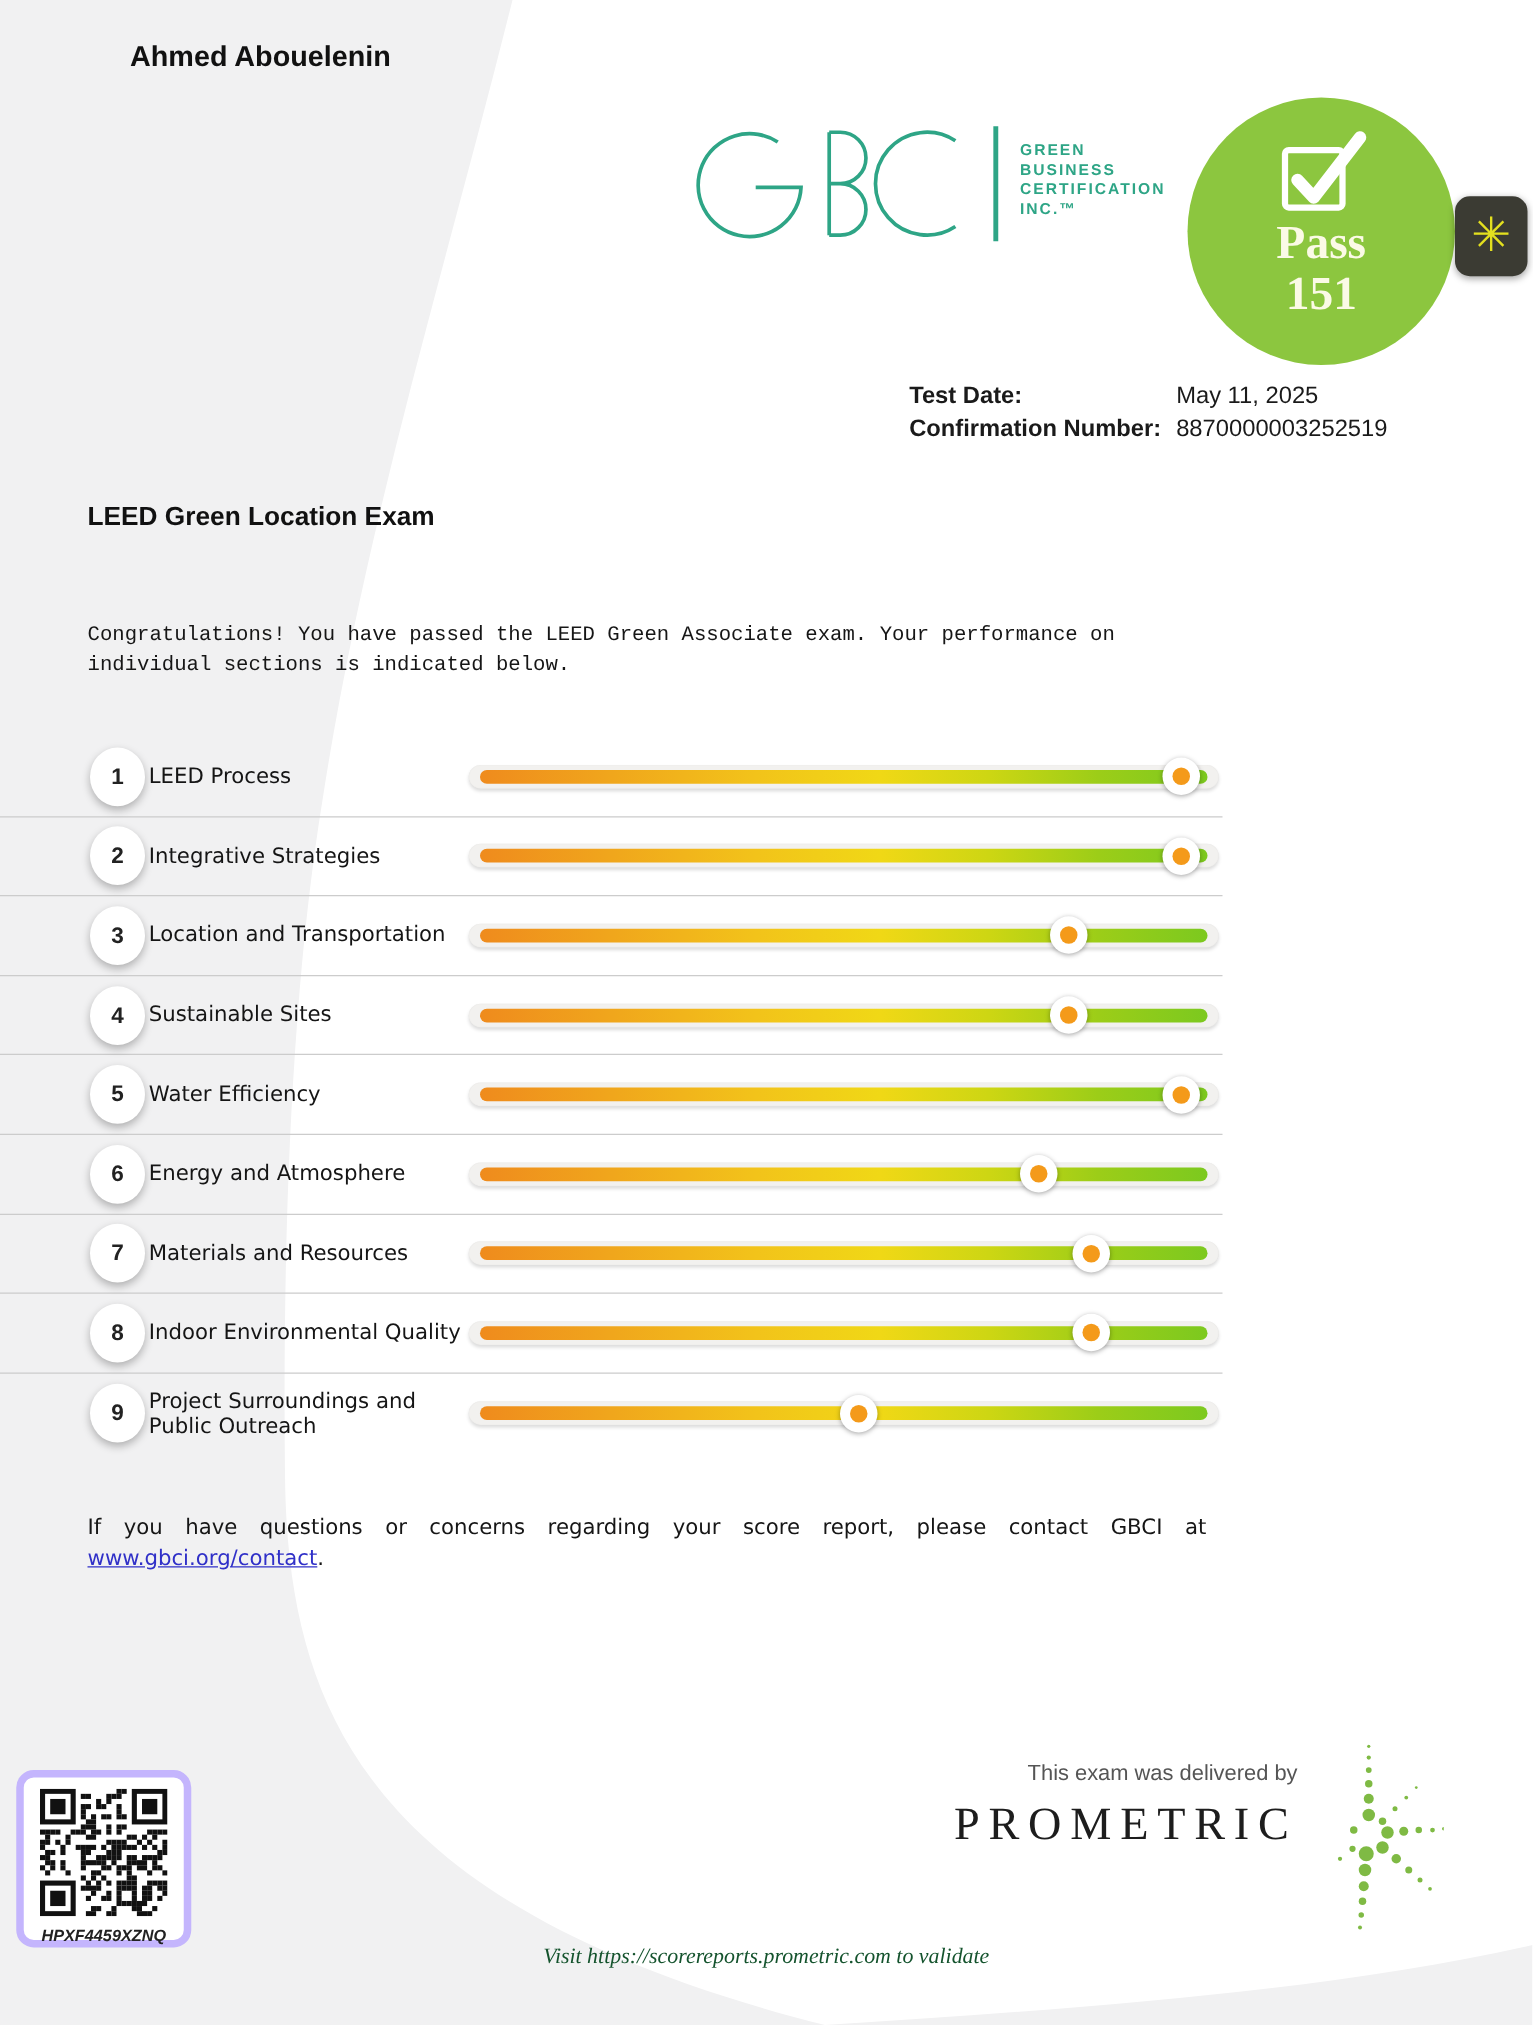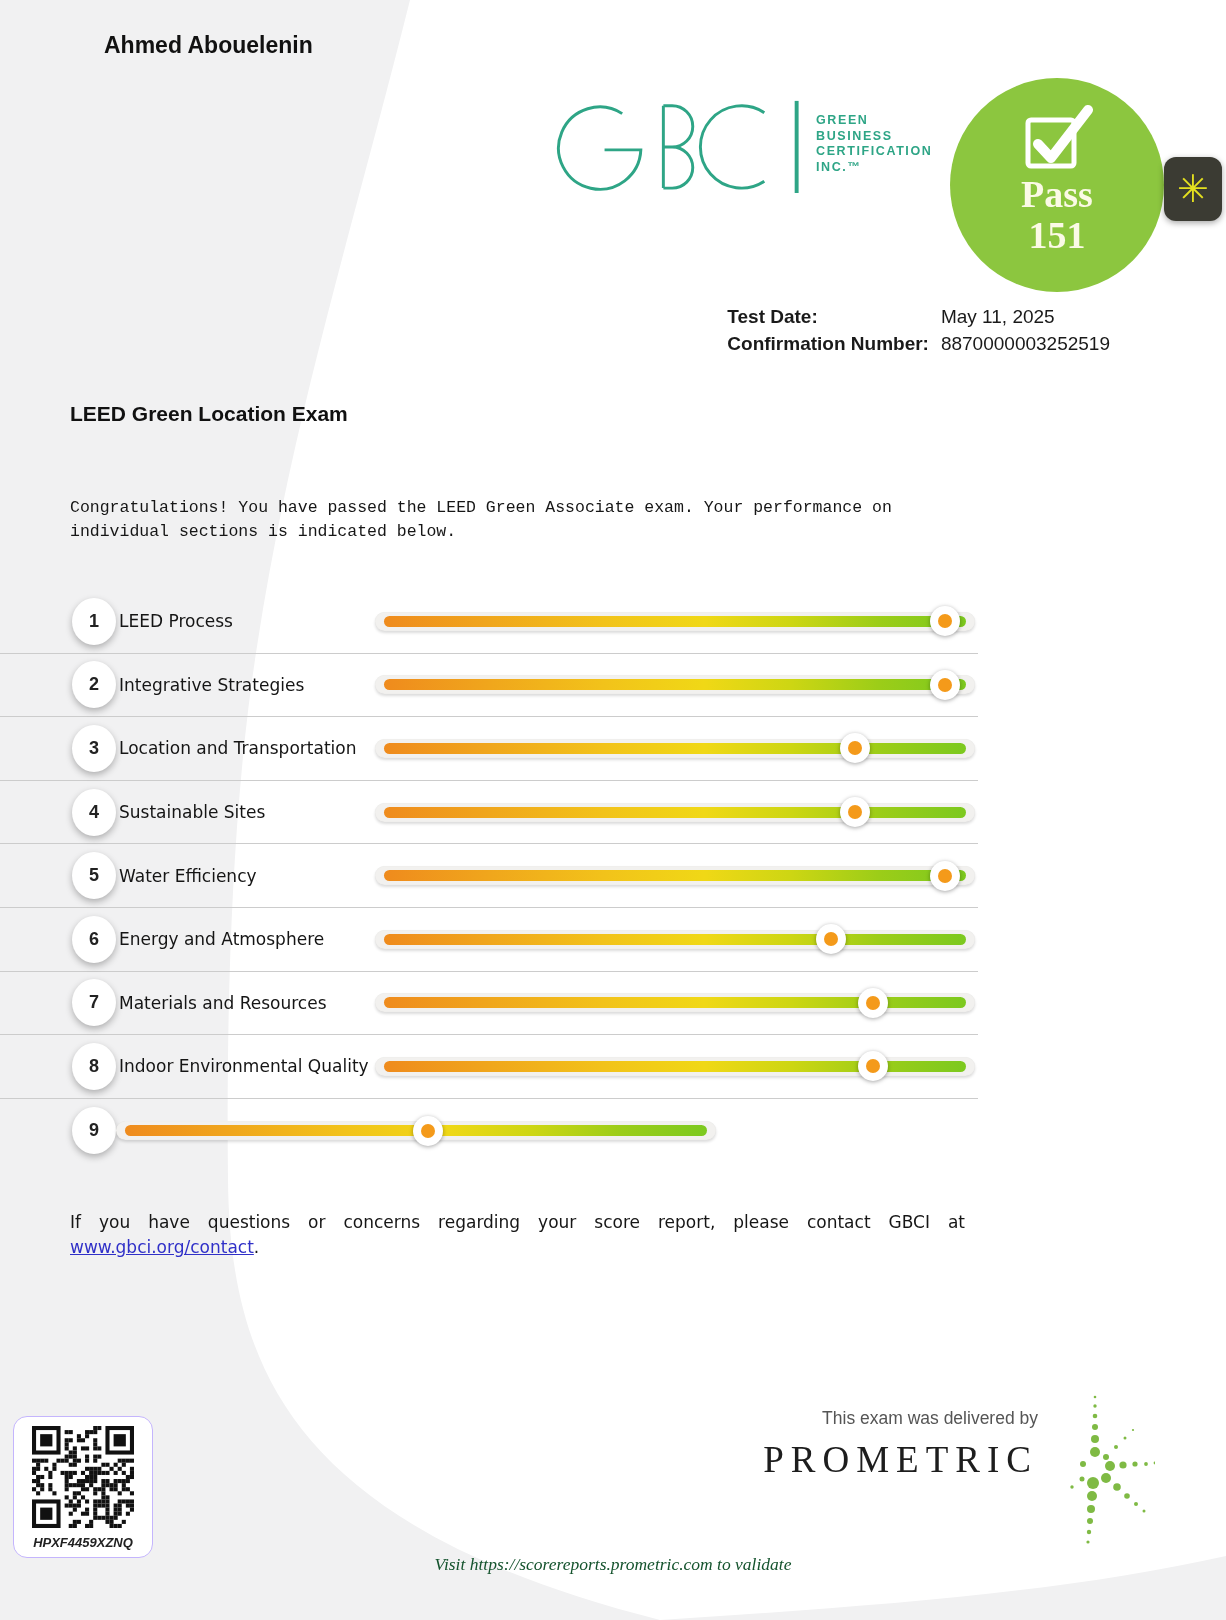--- a/index.html
+++ b/index.html
@@ -67,21 +67,21 @@
     display:flex;align-items:center;justify-content:center;}
   .marker i{width:14px;height:14px;border-radius:50%;background:#F49A1A;display:block;}
 
   
   .contact{left:70px;top:1210px;width:895px;font-family:"DejaVu Sans",sans-serif;
     font-size:17px;line-height:25px;text-align:justify;word-spacing:2.5px;color:#161616;}
   .contact a{color:#3030C8;text-decoration:underline;}
 
   
   .qr-card{left:13px;top:1416px;width:140px;height:142px;background:#fff;border-radius:14px;
-    border:1px solid #c4b5fd;box-sizing:border-box;text-align:center;z-index:2;}
+    border:6px solid #c4b5fd;box-sizing:border-box;text-align:center;z-index:2;}
   .qr-card svg{margin-top:9px;}
   .qr-label{font-size:13px;font-weight:bold;font-style:italic;color:#222;margin-top:3px;}
 
   
   .delivered-by{right:188px;top:1408px;font-size:17.5px;color:#555;text-align:right;}
   .provider{right:188px;top:1438px;font-family:"Liberation Serif",serif;font-size:37px;
     letter-spacing:7px;color:#1d1d1d;text-align:right;}
   .starburst{left:1035px;top:1388px;}
   .validate{left:0;top:1554px;width:1226px;text-align:center;font-style:italic;
     font-size:17.5px;color:#14532d;font-family:Liberation Serif, serif;}
@@ -219,20 +219,21 @@
     <div class="track">
       <div class="grad"></div>
       <div class="marker" style="left: 83%;">
           <i></i>
         </div>
     </div>
   </div>
 
   <div class="sec-row">
     <div class="num-circle">9</div>
+    <div class="sec-label">Project Surroundings and Public Outreach</div>
     <div class="track">
       <div class="grad"></div>
       <div class="marker" style="left: 52%;">
           <i></i>
         </div>
     </div>
   </div>
 </div>
 
 <div class="layer abs contact"><span>If you have questions or concerns regarding your score report, please contact GBCI at </span><a href="#">www.gbci.org/contact</a><span>.</span></div>

